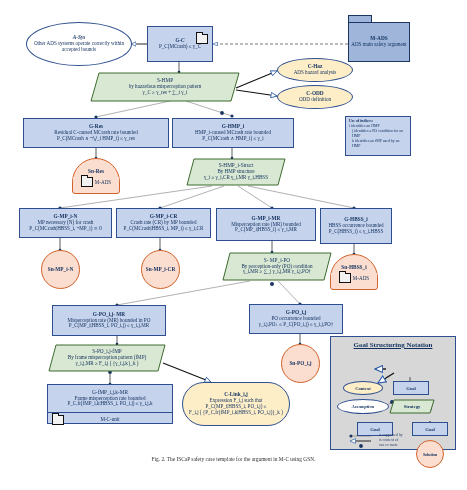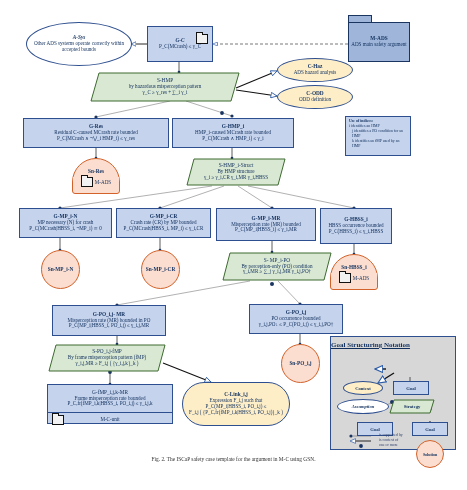--- a/index.html
+++ b/index.html
@@ -27,21 +27,21 @@
   .mtag{display:inline-flex;align-items:center;gap:2px;}
   .folder{display:inline-block;width:10px;height:8px;background:#f2f2f2;
           border:1.1px solid #111;position:relative;}
   .folder:before{content:"";position:absolute;left:-1px;top:-3.2px;width:5px;height:2.6px;
           background:#f2f2f2;border:1.1px solid #111;border-bottom:none;}
   .gc-folder{position:absolute;right:4px;top:3px;}
   .small{font-size:5.1px;}
   .lbl{font-size:5.3px;}
   .legendbox{position:absolute;box-sizing:border-box;background:#d7d7d7;
              border:1.2px solid #2e4f8f;}
-  .legendttl{font-weight:bold;text-decoration:underline;
+  .legendttl{text-align:center;font-weight:bold;text-decoration:underline;
              font-size:7px;color:#11305e;}
   .mini{position:absolute;box-sizing:border-box;display:flex;align-items:center;
         justify-content:center;font-size:4.6px;font-weight:bold;}
   .idxbox{position:absolute;box-sizing:border-box;background:#c5d3ec;
           border:1px solid #2e4f8f;padding:2px 3px;font-size:3.9px;line-height:1.28;}
   .idxbox .h{font-weight:bold;}
   .caption{position:absolute;width:467px;text-align:center;font-size:5.4px;color:#333;}
   .it{font-style:italic;}
 </style>
 </head>

